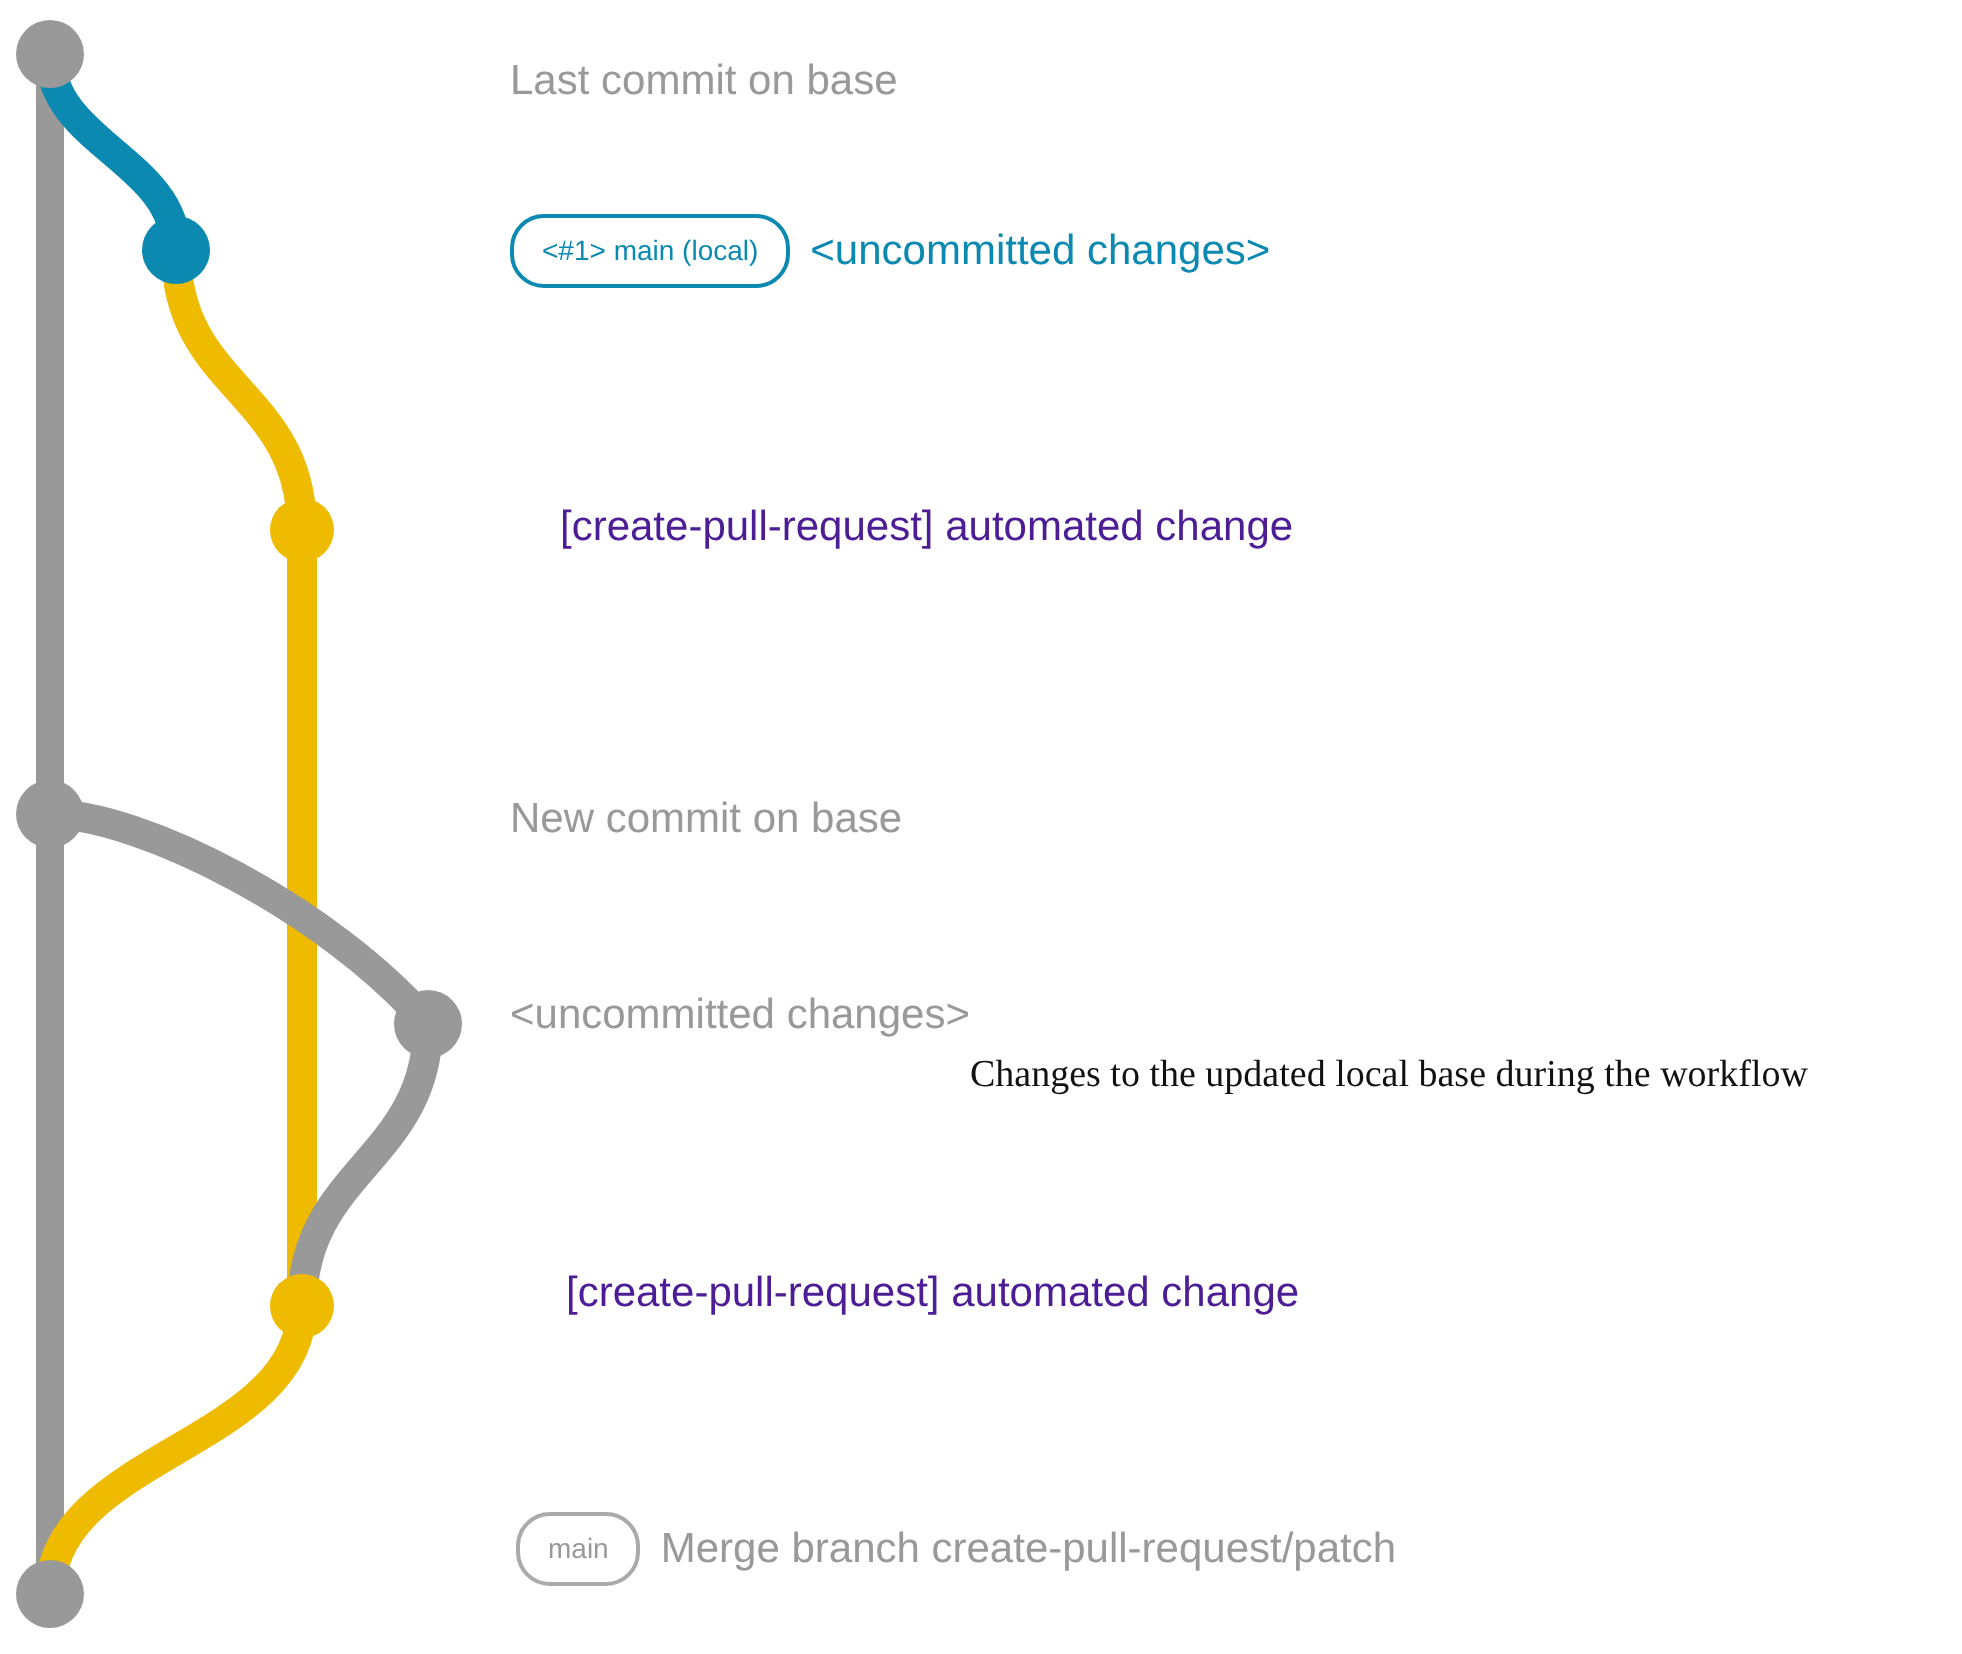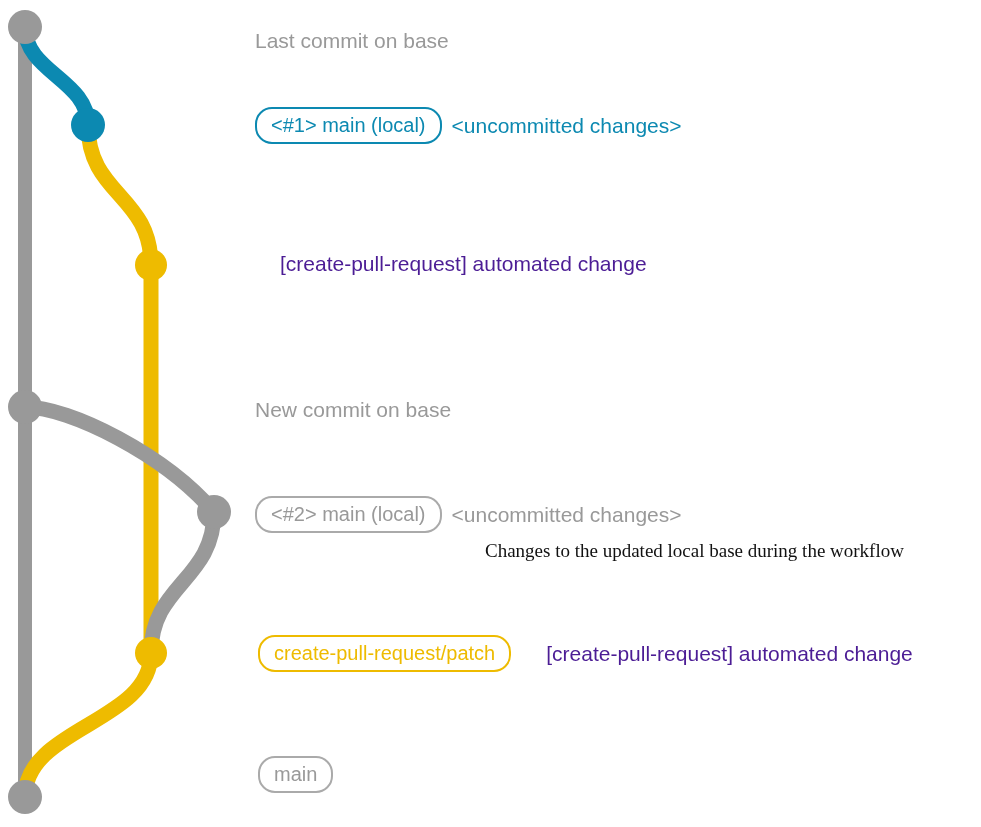--- a/index.html
+++ b/index.html
@@ -37,21 +37,21 @@
     align-items: center;
     gap: 10px;
     white-space: nowrap;
   }
 
   .badge {
     display: inline-block;
     border: 2px solid #1d4ed8;
     border-radius: 17px;
     padding: 5px 14px 6px 14px;
-    font-size: 20px;
+    font-size: 14px;
     line-height: 22px;
     color: #999999;
     background: #ffffff;
     white-space: nowrap;
   }
   .badge.blue   { border-color: #0c89b1; color: #0c89b1; }
   .badge.yellow { border-color: #eebb00; color: #eebb00; }
   .badge.grey   { border-color: #aaaaaa; color: #999999; }
 
   .commit-msg {
@@ -127,30 +127,29 @@
 </div>
 
 <div class="row" style="left:255px; top:398px;">
   <div class="row-main">
     <span class="heading">New commit on base</span>
   </div>
 </div>
 
 <div class="row" style="left:255px; top:496px;">
   <div class="row-main">
-    <span class="badge grey">&lt;#2&gt; main (local)</span>
     <span class="commit-msg grey">&lt;uncommitted changes&gt;</span>
   </div>
   <div class="subtitle" style="margin-left:230px;">Changes to the updated local base during the workflow</div>
 </div>
 
 <div class="row" style="left:258px; top:635px;">
   <div class="row-main">
-    <span class="badge yellow">create-pull-request/patch</span>
     <span class="commit-msg yellow">[create-pull-request] automated change</span>
   </div>
 </div>
 
 <div class="row" style="left:258px; top:756px;">
   <div class="row-main">
     <span class="badge grey">main</span>
+    <span class="commit-msg grey">Merge branch create-pull-request/patch</span>
   </div>
 </div>
 
 </body></html>

